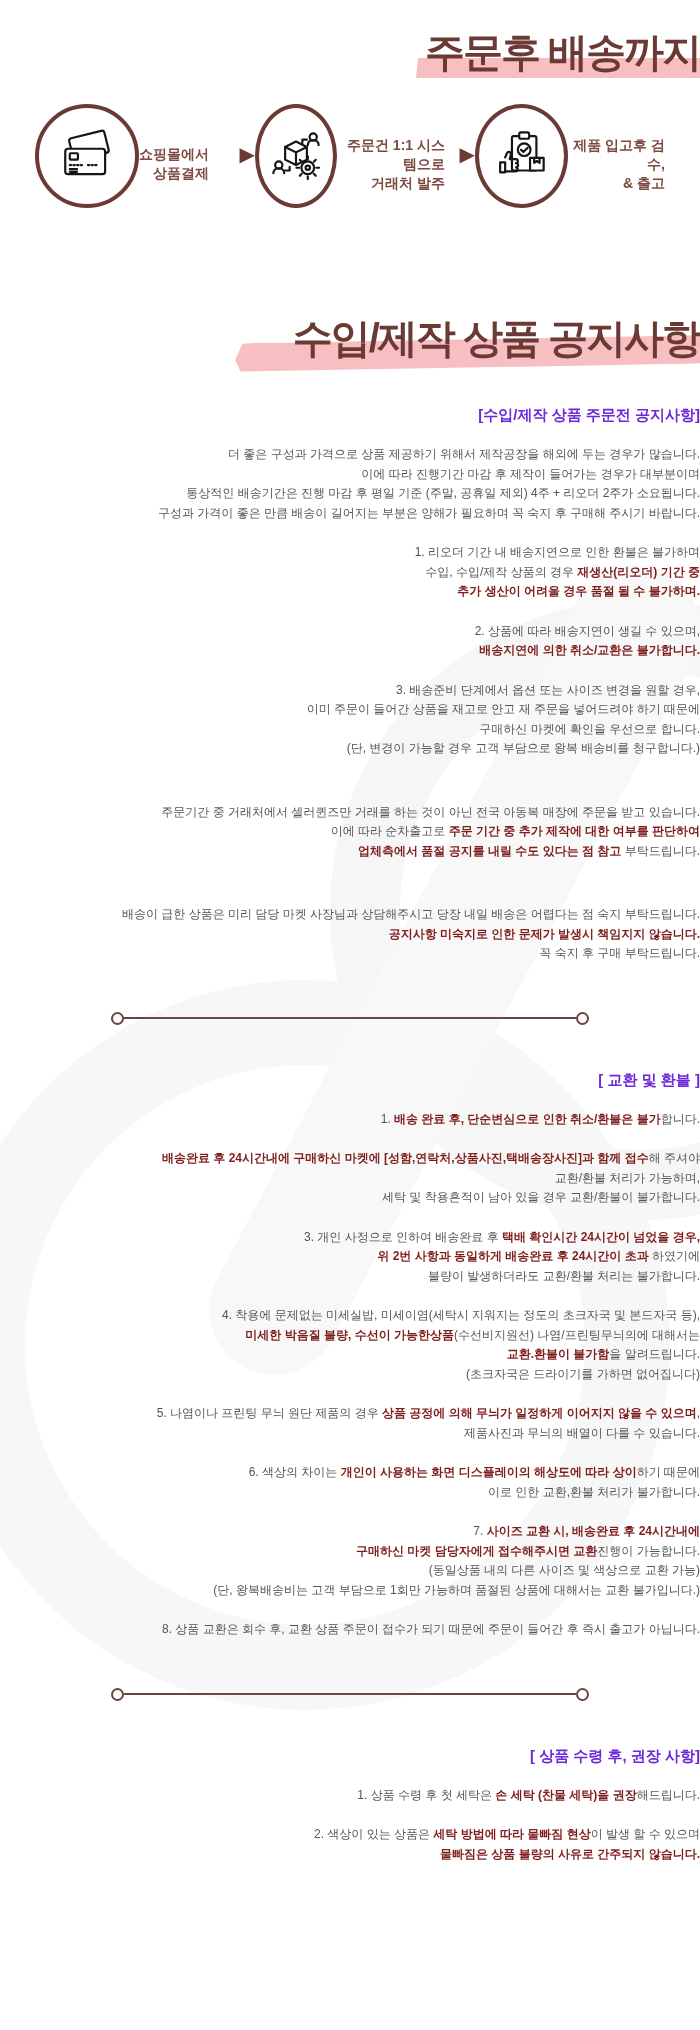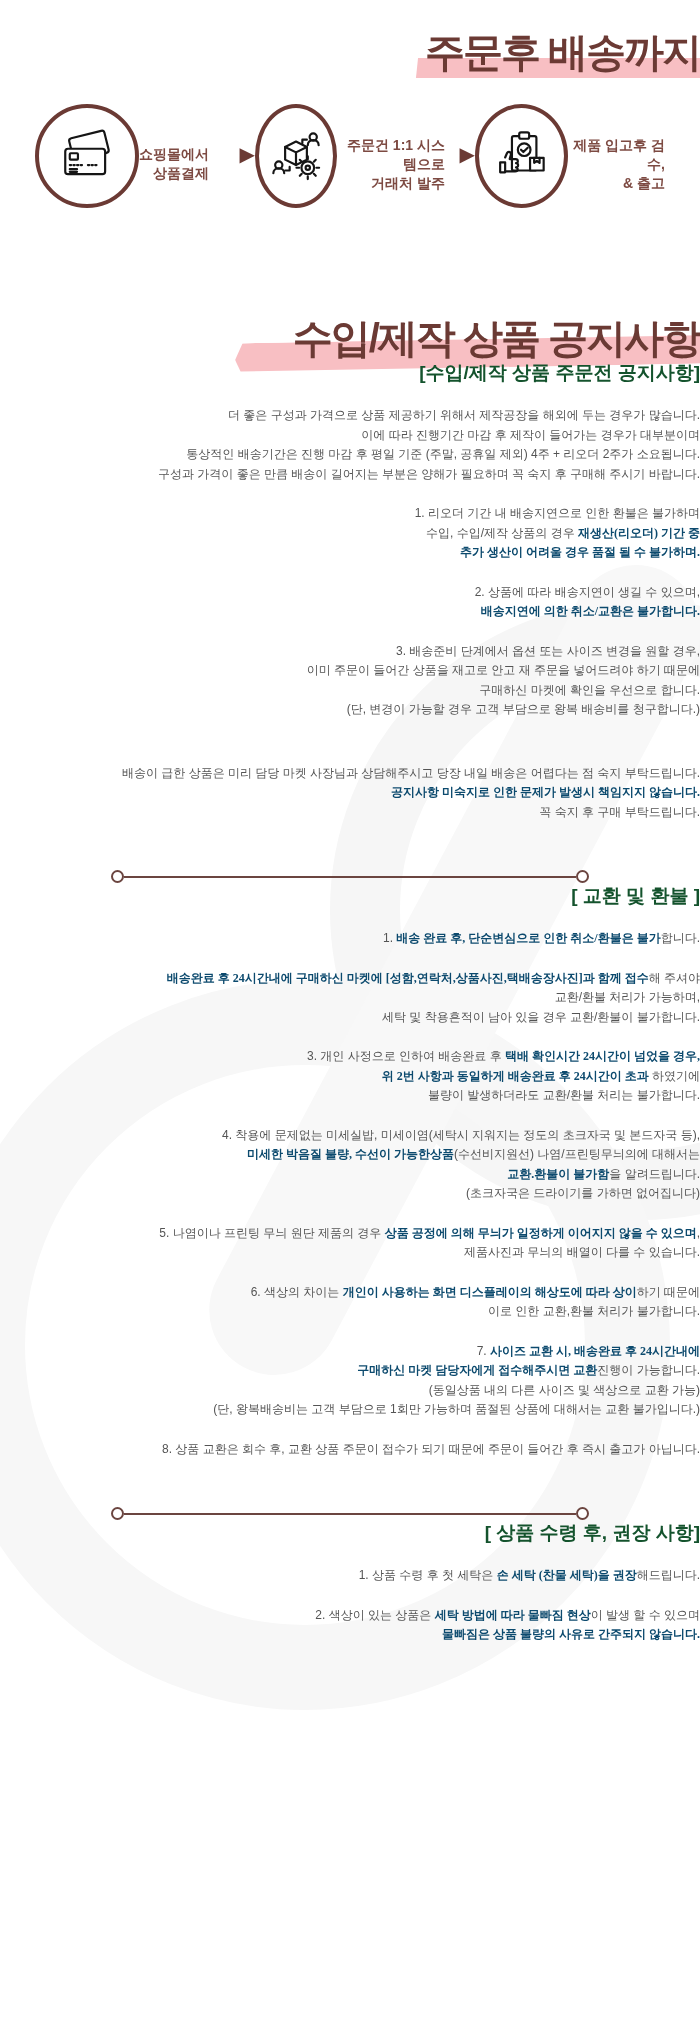--- a/index.html
+++ b/index.html
@@ -25,26 +25,26 @@
   
   .flow{display:flex;justify-content:center;align-items:flex-start;margin-top:30px;}
   .step{width:190px;display:flex;flex-direction:row;align-items:center;}
   .step-circle{width:96px;height:96px;border:4px solid #6b3a34;border-radius:50%;background:#fff;
      display:flex;align-items:center;justify-content:center;}
   .step-label{margin-top:16px;font-size:14px;line-height:19px;font-weight:700;color:#7d4a42;}
   .flow-arrow{width:30px;margin-top:40px;color:#6b3a34;font-size:20px;line-height:20px;}
 
   
   .sections{margin-top:0;}
-  .section-heading{font-size:19px;font-weight:800;color:#14532d;}
+  .section-heading{font-size:15px;font-weight:800;color:#6d28d9;margin-top:46px;}
   .block{margin-top:20px;font-size:12px;line-height:19.5px;color:#545454;}
   .block.lg{margin-top:44px;}
   .line{display:block;}
   .seg{white-space:pre-wrap;}
-  .seg.red{color:#0c4a6e;font-weight:700;font-family:Liberation Serif, serif;}
+  .seg.red{color:#7f1d1d;font-weight:700;}
 
   .divider{display:flex;align-items:center;justify-content:center;margin:48px auto 0;width:478px;}
   .divider .dot{width:9px;height:9px;border:2.5px solid #6b4540;border-radius:50%;background:#fff;flex:0 0 auto;}
   .divider .rule{flex:1 1 auto;height:2px;background:#6b4540;}
 
   svg.icon{display:block;}
 </style>
 </head>
 <body>
 
@@ -151,20 +151,25 @@
           <div class="line"><span class="seg">2. 상품에 따라 배송지연이 생길 수 있으며,</span></div>
           <div class="line"><span class="seg red">배송지연에 의한 취소/교환은 불가합니다.</span></div>
         </div>
         <div class="block">
           <div class="line"><span class="seg">3. 배송준비 단계에서 옵션 또는 사이즈 변경을 원할 경우,</span></div>
           <div class="line"><span class="seg">이미 주문이 들어간 상품을 재고로 안고 재 주문을 넣어드려야 하기 때문에</span></div>
           <div class="line"><span class="seg">구매하신 마켓에 확인을 우선으로 합니다.</span></div>
           <div class="line"><span class="seg">(단, 변경이 가능할 경우 고객 부담으로 왕복 배송비를 청구합니다.)</span></div>
         </div>
         <div class="block lg">
+          <div class="line"><span class="seg">주문기간 중 거래처에서 셀러퀸즈만 거래를 하는 것이 아닌 전국 아동복 매장에 주문을 받고 있습니다.</span></div>
+          <div class="line"><span class="seg">이에 따라 순차출고로 </span><span class="seg red">주문 기간 중 추가 제작에 대한 여부를 판단하여</span></div>
+          <div class="line"><span class="seg red">업체측에서 품절 공지를 내릴 수도 있다는 점 참고</span><span class="seg"> 부탁드립니다.</span></div>
+        </div>
+        <div class="block lg">
           <div class="line"><span class="seg">배송이 급한 상품은 미리 담당 마켓 사장님과 상담해주시고 당장 내일 배송은 어렵다는 점 숙지 부탁드립니다.</span></div>
           <div class="line"><span class="seg red">공지사항 미숙지로 인한 문제가 발생시 책임지지 않습니다.</span></div>
           <div class="line"><span class="seg">꼭 숙지 후 구매 부탁드립니다.</span></div>
         </div>
         <div class="divider">
           <span class="dot"></span>
           <span class="rule"></span>
           <span class="dot"></span>
         </div>
         <div class="section-heading">[ 교환 및 환불 ]</div>

